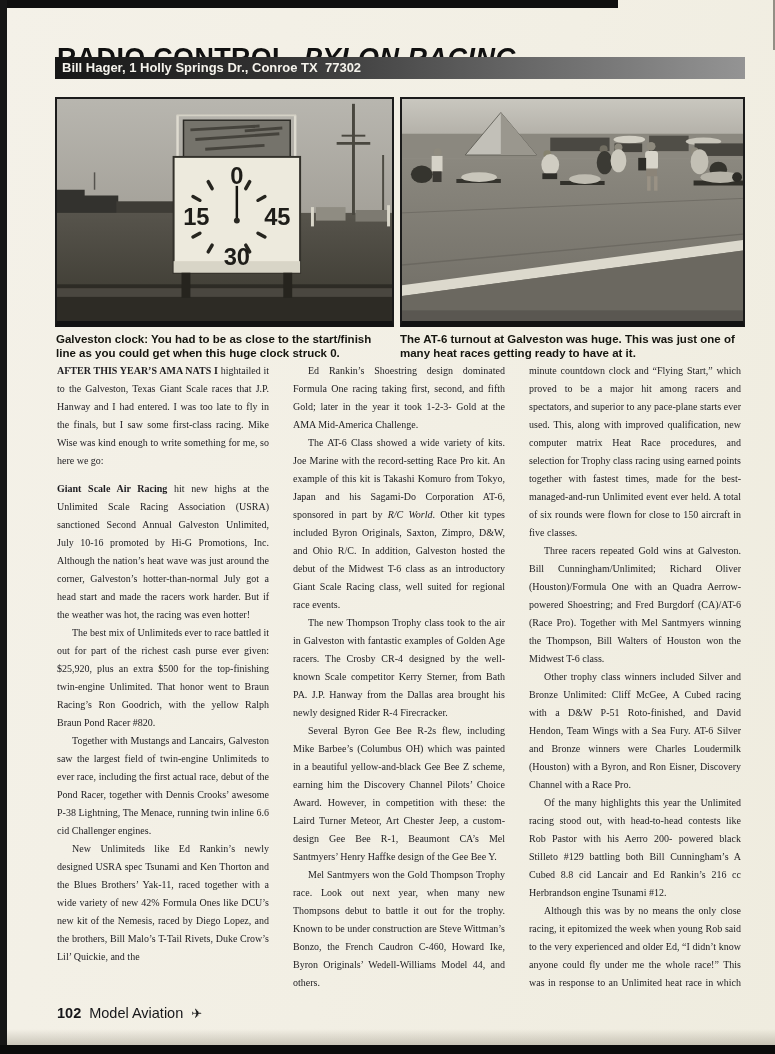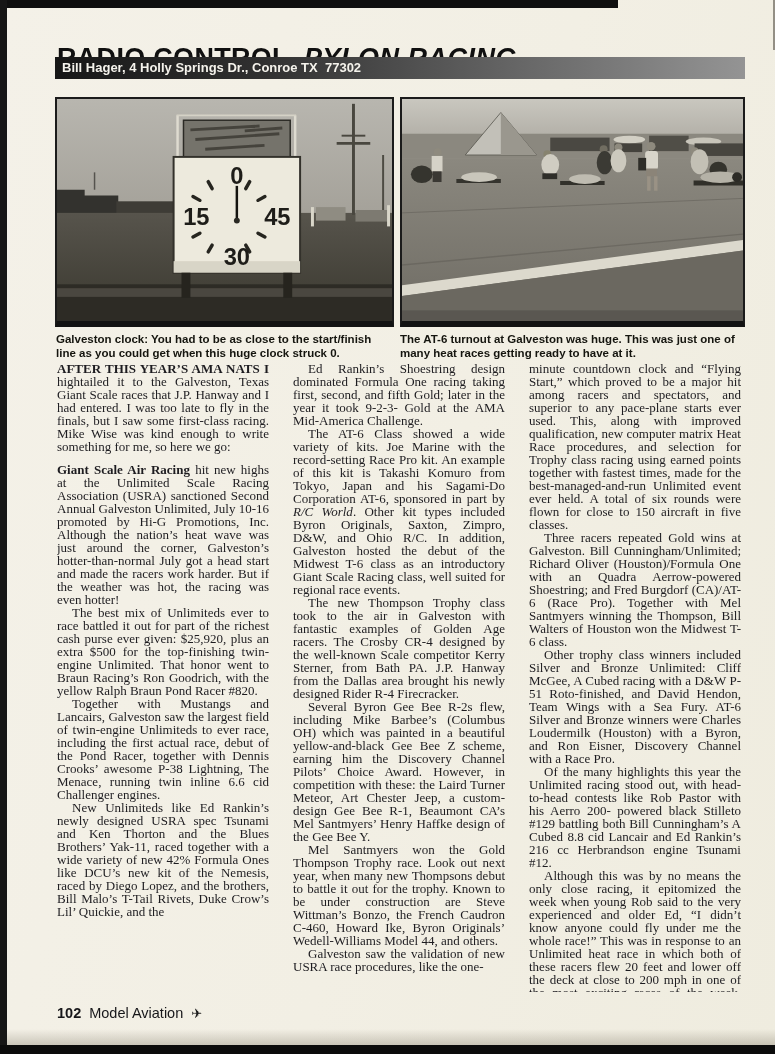--- a/index.html
+++ b/index.html
@@ -24,21 +24,21 @@
   .photo{position:absolute;top:97px;height:230px;box-sizing:border-box;background:#9a978e;
         border:2px solid #1b1b1b;border-bottom:6px solid #121212;}
   .photo-left{left:55px;width:339px;}
   .photo-right{left:400px;width:345px;}
   .photo svg{display:block;width:100%;height:100%;}
   .caption{position:absolute;top:333px;font-size:11.5px;font-weight:bold;line-height:13.5px;color:#15150f;}
   .caption-left{left:56px;width:337px;}
   .caption-right{left:400px;width:345px;}
   
   .columns{position:absolute;left:57px;top:362px;width:684px;height:630px;display:flex;gap:24px;
-        font-family:"Liberation Serif",serif;font-size:13px;line-height:13px;color:#1d1c20;
+        font-family:"Liberation Serif",serif;font-size:10px;line-height:18px;color:#1d1c20;
         text-align:justify;overflow:hidden;}
   .col{width:212px;}
   .para{margin:0;}
   .para.indent{text-indent:15px;}
   .para.space-before{margin-top:10px;}
   .b{font-weight:bold;}
   .i{font-style:italic;}
   
   .footer{position:absolute;left:57px;top:1005px;font-size:14.5px;color:#17171a;
         display:flex;align-items:center;gap:8px;}
@@ -51,21 +51,21 @@
 <div class="page">
 
   <div class="edge-top"></div>
   <div class="edge-left"></div>
   <div class="edge-right"></div>
   <div class="bottom-shadow"></div>
   <div class="edge-bottom"></div>
 
   <h1 class="masthead"><span>RADIO CONTROL</span><span class="accent">PYLON RACING</span></h1>
 
-  <div class="byline-bar"><span>Bill Hager, 4 Holly Springs Dr., Conroe TX  77302</span></div>
+  <div class="byline-bar"><span>Bill Hager, 1 Holly Springs Dr., Conroe TX  77302</span></div>
 
   <figure class="photo photo-left" style="margin:0;">
     <svg viewBox="0 0 339 230" preserveAspectRatio="none">
       <defs>
         <linearGradient id="skyL" x1="0" y1="0" x2="0" y2="1">
           <stop offset="0" stop-color="#b8b6af"></stop>
             <stop offset="1" stop-color="#a4a199"></stop>
         </linearGradient>
         <linearGradient id="grassL" x1="0" y1="0" x2="0" y2="1">
           <stop offset="0" stop-color="#57544c"></stop>
@@ -193,21 +193,21 @@
 
   <div class="columns">
     <div class="col">
         <p class="para"><span class="b">AFTER THIS YEAR’S AMA NATS I</span><span> hightailed it to the Galveston, Texas Giant Scale races that J.P. Hanway and I had entered. I was too late to fly in the finals, but I saw some first-class racing. Mike Wise was kind enough to write something for me, so here we go:</span></p>
         <p class="para space-before"><span class="b">Giant Scale Air Racing</span><span> hit new highs at the Unlimited Scale Racing Association (USRA) sanctioned Second Annual Galveston Unlimited, July 10-16 promoted by Hi-G Promotions, Inc. Although the nation’s heat wave was just around the corner, Galveston’s hotter-than-normal July got a head start and made the racers work harder. But if the weather was hot, the racing was even hotter!</span></p>
         <p class="para indent"><span>The best mix of Unlimiteds ever to race battled it out for part of the richest cash purse ever given: $25,920, plus an extra $500 for the top-finishing twin-engine Unlimited. That honor went to Braun Racing’s Ron Goodrich, with the yellow Ralph Braun Pond Racer #820.</span></p>
         <p class="para indent"><span>Together with Mustangs and Lancairs, Galveston saw the largest field of twin-engine Unlimiteds to ever race, including the first actual race, debut of the Pond Racer, together with Dennis Crooks’ awesome P-38 Lightning, The Menace, running twin inline 6.6 cid Challenger engines.</span></p>
         <p class="para indent"><span>New Unlimiteds like Ed Rankin’s newly designed USRA spec Tsunami and Ken Thorton and the Blues Brothers’ Yak-11, raced together with a wide variety of new 42% Formula Ones like DCU’s new kit of the Nemesis, raced by Diego Lopez, and the brothers, Bill Malo’s T-Tail Rivets, Duke Crow’s Lil’ Quickie, and the</span></p>
       </div>
     <div class="col">
-        <p class="para indent"><span>Ed Rankin’s Shoestring design dominated Formula One racing taking first, second, and fifth Gold; later in the year it took 9-2-3- Gold at the AMA Mid-America Challenge.</span></p>
+        <p class="para indent"><span>Ed Rankin’s Shoestring design dominated Formula One racing taking first, second, and fifth Gold; later in the year it took 1-2-3- Gold at the AMA Mid-America Challenge.</span></p>
         <p class="para indent"><span>The AT-6 Class showed a wide variety of kits. Joe Marine with the record-setting Race Pro kit. An example of this kit is Takashi Komuro from Tokyo, Japan and his Sagami-Do Corporation AT-6, sponsored in part by </span><span class="i">R/C World</span><span>. Other kit types included Byron Originals, Saxton, Zimpro, D&amp;W, and Ohio R/C. In addition, Galveston hosted the debut of the Midwest T-6 class as an introductory Giant Scale Racing class, well suited for regional race events.</span></p>
         <p class="para indent"><span>The new Thompson Trophy class took to the air in Galveston with fantastic examples of Golden Age racers. The Crosby CR-4 designed by the well-known Scale competitor Kerry Sterner, from Bath PA. J.P. Hanway from the Dallas area brought his newly designed Rider R-4 Firecracker.</span></p>
         <p class="para indent"><span>Several Byron Gee Bee R-2s flew, including Mike Barbee’s (Columbus OH) which was painted in a beautiful yellow-and-black Gee Bee Z scheme, earning him the Discovery Channel Pilots’ Choice Award. However, in competition with these: the Laird Turner Meteor, Art Chester Jeep, a custom-design Gee Bee R-1, Beaumont CA’s Mel Santmyers’ Henry Haffke design of the Gee Bee Y.</span></p>
         <p class="para indent"><span>Mel Santmyers won the Gold Thompson Trophy race. Look out next year, when many new Thompsons debut to battle it out for the trophy. Known to be under construction are Steve Wittman’s Bonzo, the French Caudron C-460, Howard Ike, Byron Originals’ Wedell-Williams Model 44, and others.</span></p>
         <p class="para indent"><span>Galveston saw the validation of new USRA race procedures, like the one-</span></p>
       </div>
     <div class="col">
         <p class="para"><span>minute countdown clock and “Flying Start,” which proved to be a major hit among racers and spectators, and superior to any pace-plane starts ever used. This, along with improved qualification, new computer matrix Heat Race procedures, and selection for Trophy class racing using earned points together with fastest times, made for the best-managed-and-run Unlimited event ever held. A total of six rounds were flown for close to 150 aircraft in five classes.</span></p>
         <p class="para indent"><span>Three racers repeated Gold wins at Galveston. Bill Cunningham/Unlimited; Richard Oliver (Houston)/Formula One with an Quadra Aerrow-powered Shoestring; and Fred Burgdorf (CA)/AT-6 (Race Pro). Together with Mel Santmyers winning the Thompson, Bill Walters of Houston won the Midwest T-6 class.</span></p>
         <p class="para indent"><span>Other trophy class winners included Silver and Bronze Unlimited: Cliff McGee, A Cubed racing with a D&amp;W P-51 Roto-finished, and David Hendon, Team Wings with a Sea Fury. AT-6 Silver and Bronze winners were Charles Loudermilk (Houston) with a Byron, and Ron Eisner, Discovery Channel with a Race Pro.</span></p>

